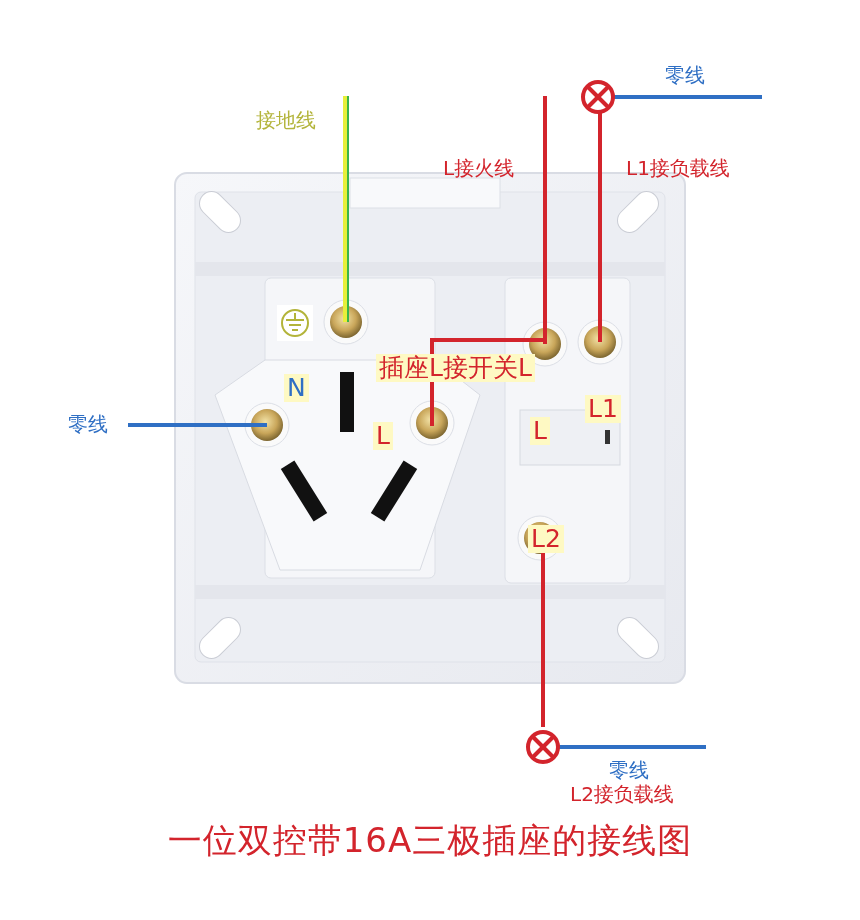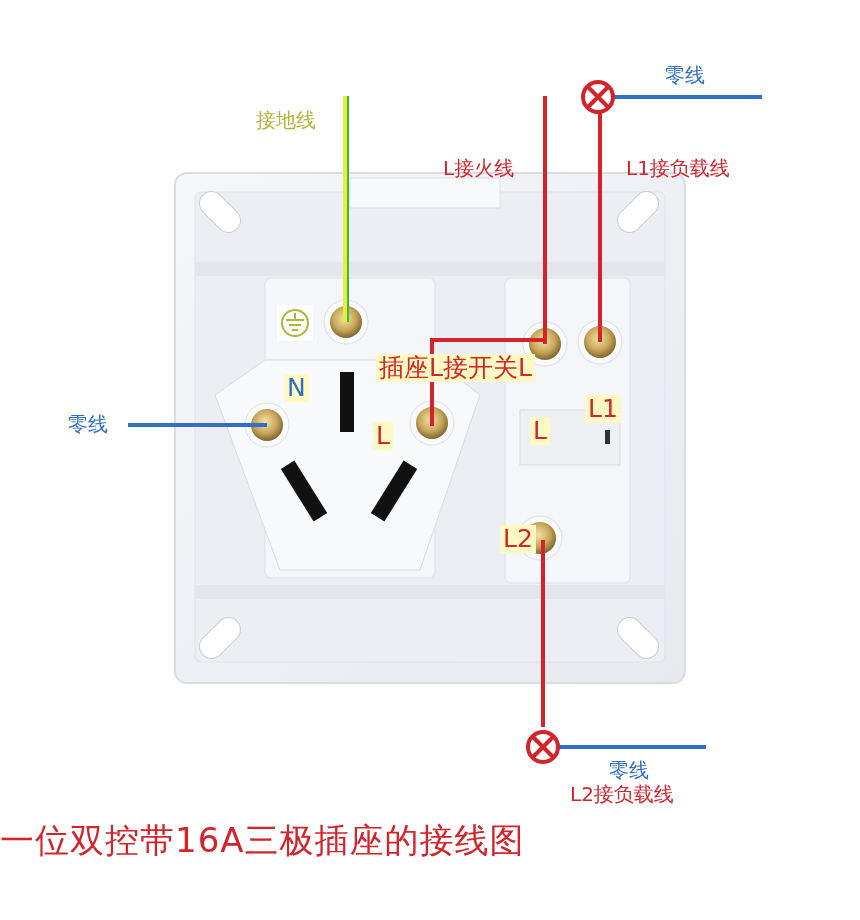--- a/index.html
+++ b/index.html
@@ -2,21 +2,21 @@
 <html><head>
 <meta charset="utf-8">
 <style>
   html, body { margin:0; padding:0; background:#ffffff; }
   body { width:860px; height:920px; position:relative; overflow:hidden; font-family:"DejaVu Sans", sans-serif; }
   .lbl { position:absolute; white-space:nowrap; font-size:20px; line-height:24px; }
   .red { color:#d3242c;margin-top:48px; }
   .blue { color:#2f6fc4; }
   .olive { color:#b3b43a; }
   .tag { position:absolute; background:#fef9c3; font-size:25px; line-height:28px; padding:0 3px; white-space:nowrap; }
-  .title { position:absolute; left:0; width:860px; top:818px; text-align:left; font-size:34px; color:#d3242c; letter-spacing:1px; }
+  .title { position:absolute; left:0; width:860px; top:818px; text-align:center; font-size:34px; color:#d3242c; letter-spacing:1px; }
   svg { position:absolute; left:0; top:0; }
 </style>
 </head>
 <body>
 
 <svg width="860" height="920" viewBox="0 0 860 920">
   <defs>
     <radialGradient id="screw" cx="45%" cy="40%" r="60%">
       <stop offset="0%" stop-color="#f2e2a6"></stop>
       <stop offset="60%" stop-color="#c9a65a"></stop>
@@ -116,15 +116,15 @@
 <div class="lbl red" style="left:626px;top:108px;">L1接负载线</div>
 <div class="lbl blue" style="left:68px;top:412px;">零线</div>
 <div class="tag red" style="left:376px;top:306px;">插座L接开关L</div>
 <div class="lbl red" style="left:570px;top:734px;">L2接负载线</div>
 <div class="lbl blue" style="left:609px;top:758px;">零线</div>
 
 <div class="tag blue" style="left:284px;top:374px;">N</div>
 <div class="tag red" style="left:373px;top:374px;">L</div>
 <div class="tag red" style="left:530px;top:369px;">L</div>
 <div class="tag red" style="left:585px;top:347px;">L1</div>
-<div class="tag red" style="left:500px;top:477px;">L2</div>
+<div class="tag red" style="left:528px;top:477px;">L2</div>
 
 <div class="title">一位双控带16A三极插座的接线图</div>
 
 </body></html>

